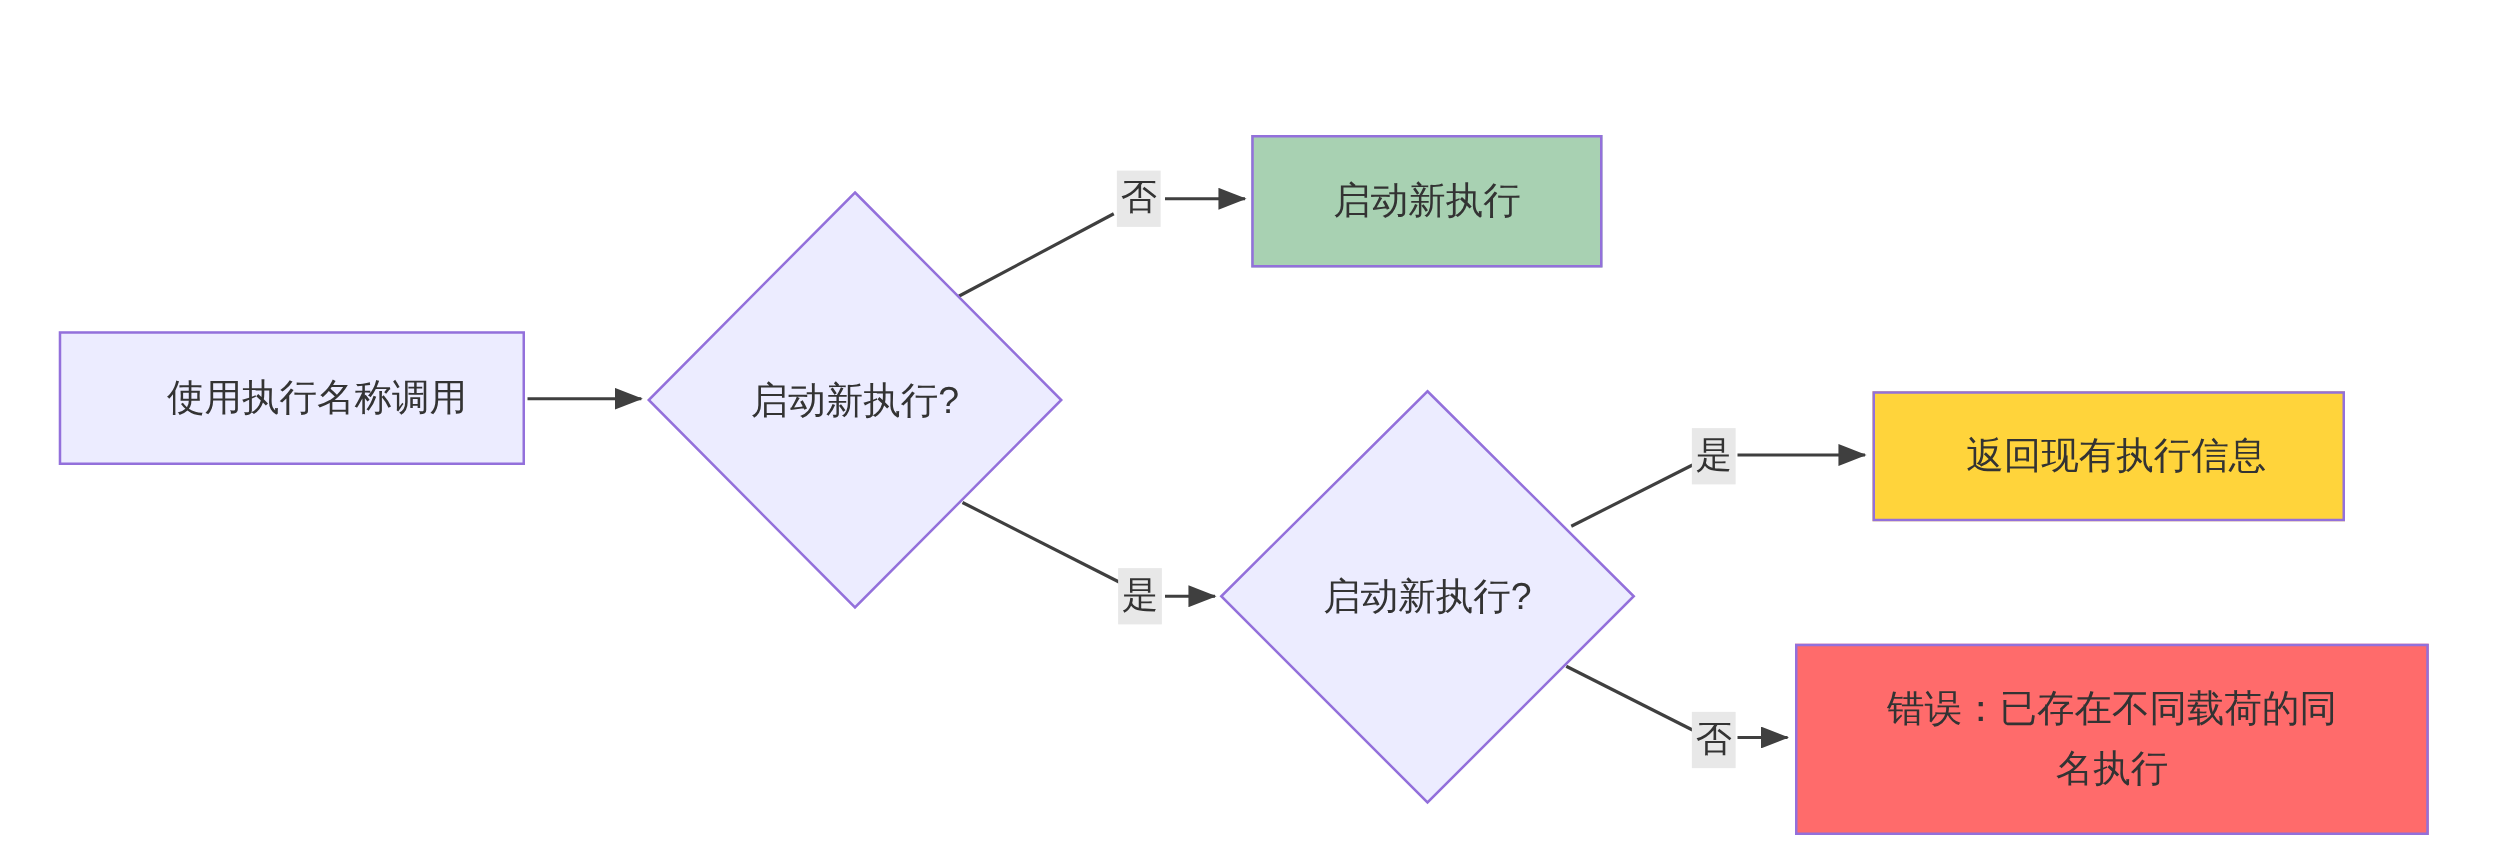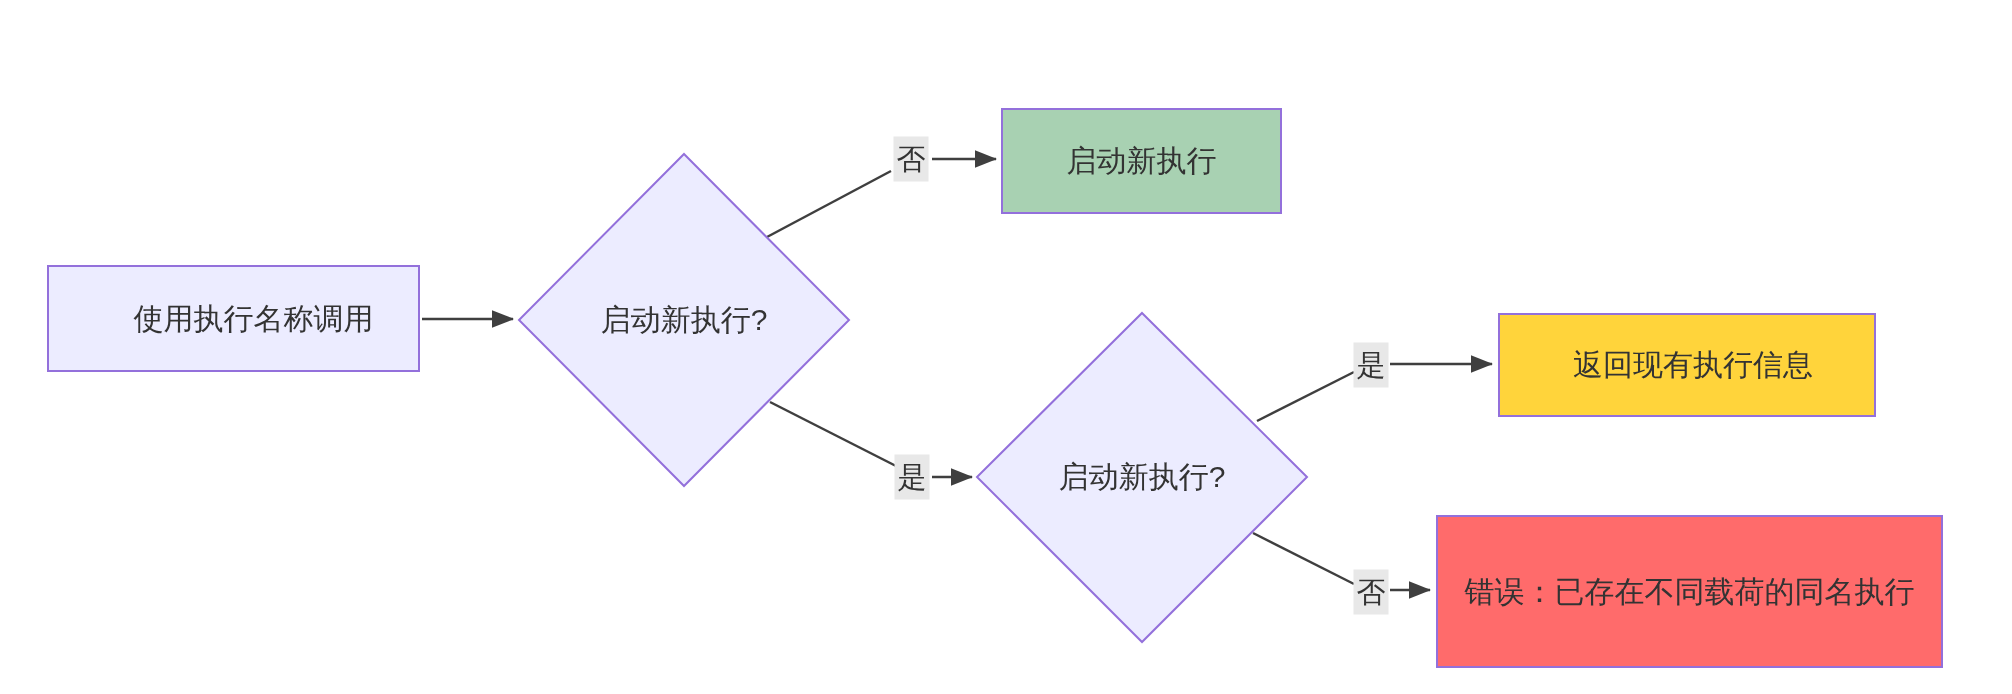--- a/index.html
+++ b/index.html
@@ -89,21 +89,21 @@
   </div>
 
   <div class="node green" style="left:1001px; top:108px; width:281px; height:106px;">
     <span>启动新执行</span>
   </div>
 
   <div class="node yellow" style="left:1498px; top:313px; width:378px; height:104px;padding-left:12px;">
     <span>返回现有执行信息</span>
   </div>
 
-  <div class="node red multiline" style="left:1436px; top:515px; width:507px; height:153px; flex-direction:row;">
+  <div class="node red multiline" style="left:1436px; top:515px; width:507px; height:153px; flex-direction:column;">
     <div>错误：已存在不同载荷的同</div>
     <div>名执行</div>
   </div>
 
   <div class="diamond-text" style="left:534px; top:290px; width:300px; height:60px;">启动新执行?</div>
 
   <div class="diamond-text" style="left:992px; top:447px; width:300px; height:60px;">启动新执行?</div>
 
   <div class="edge-label" style="left:911px; top:159px;">否</div>
 

